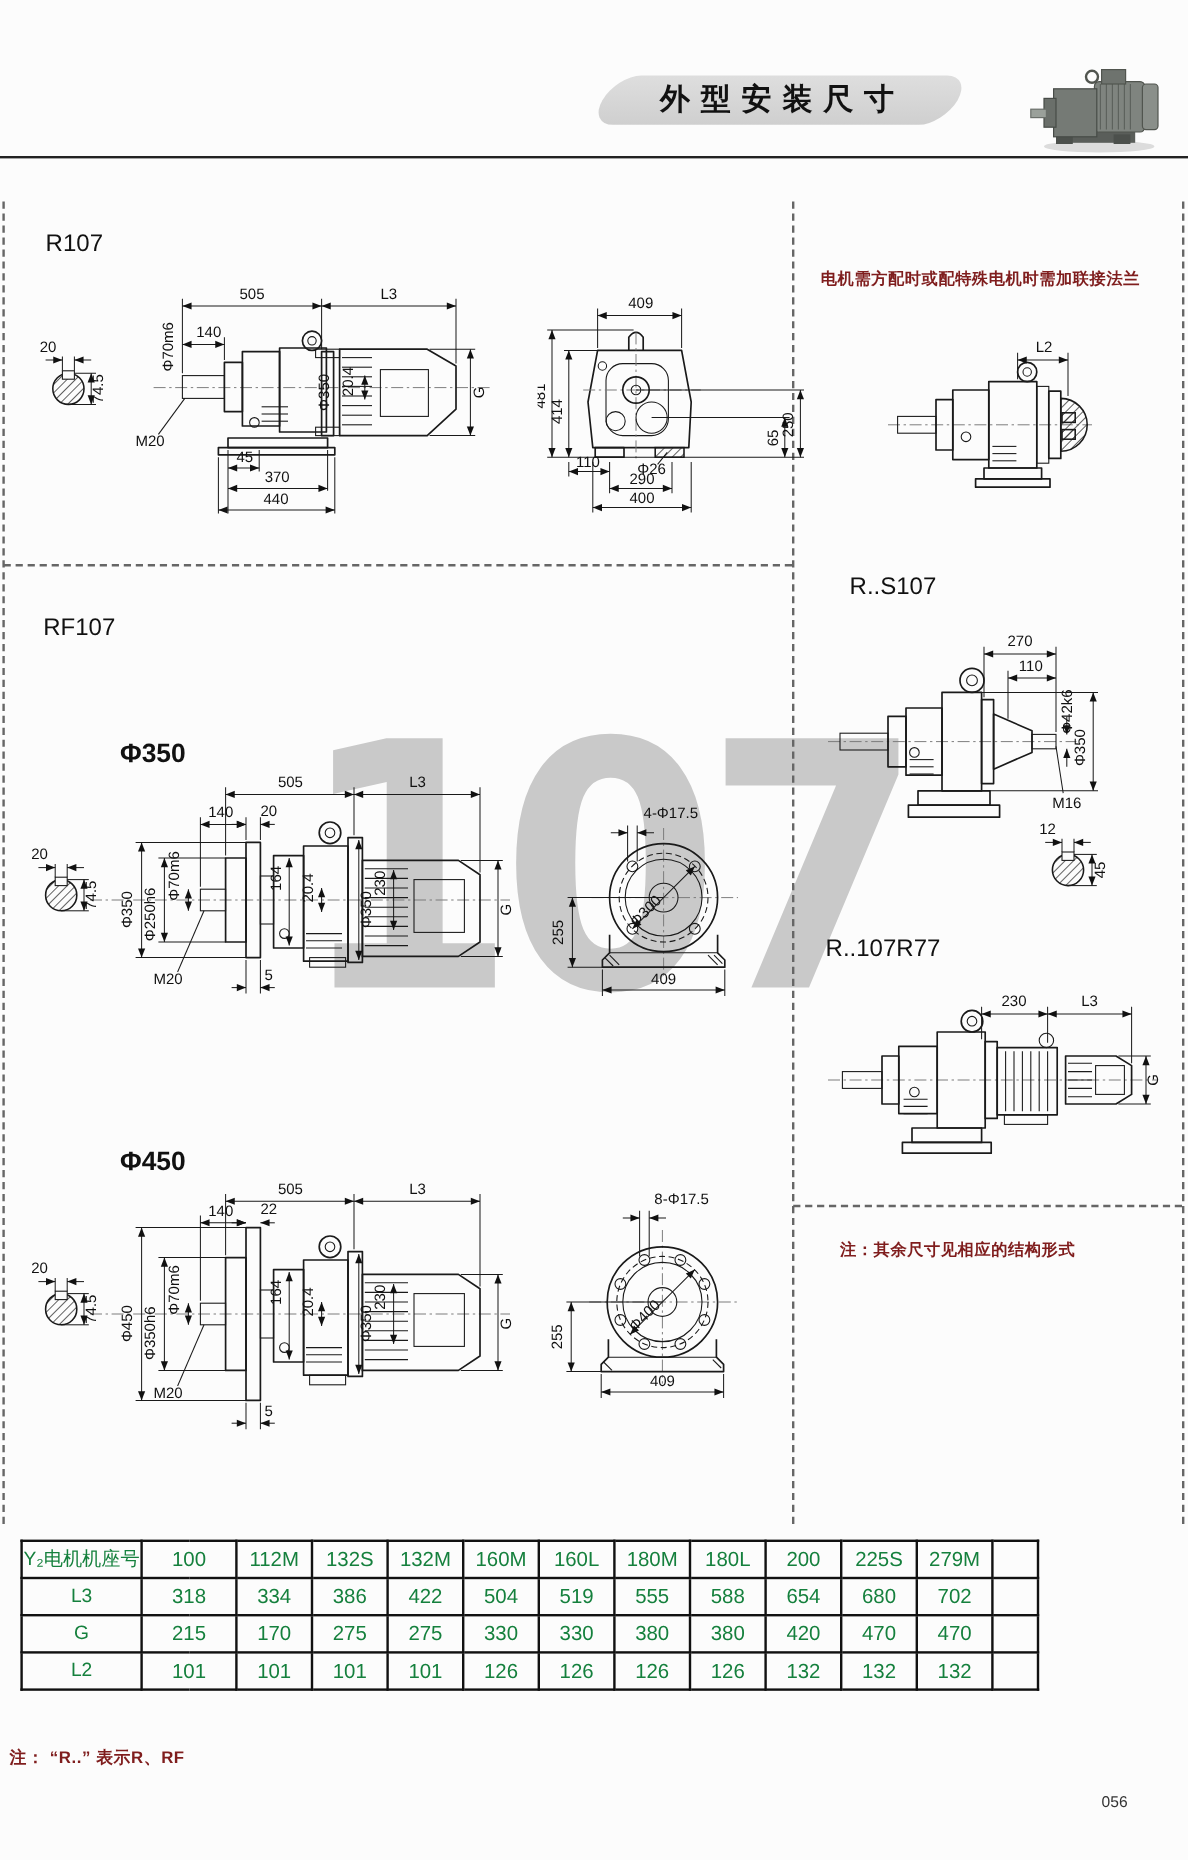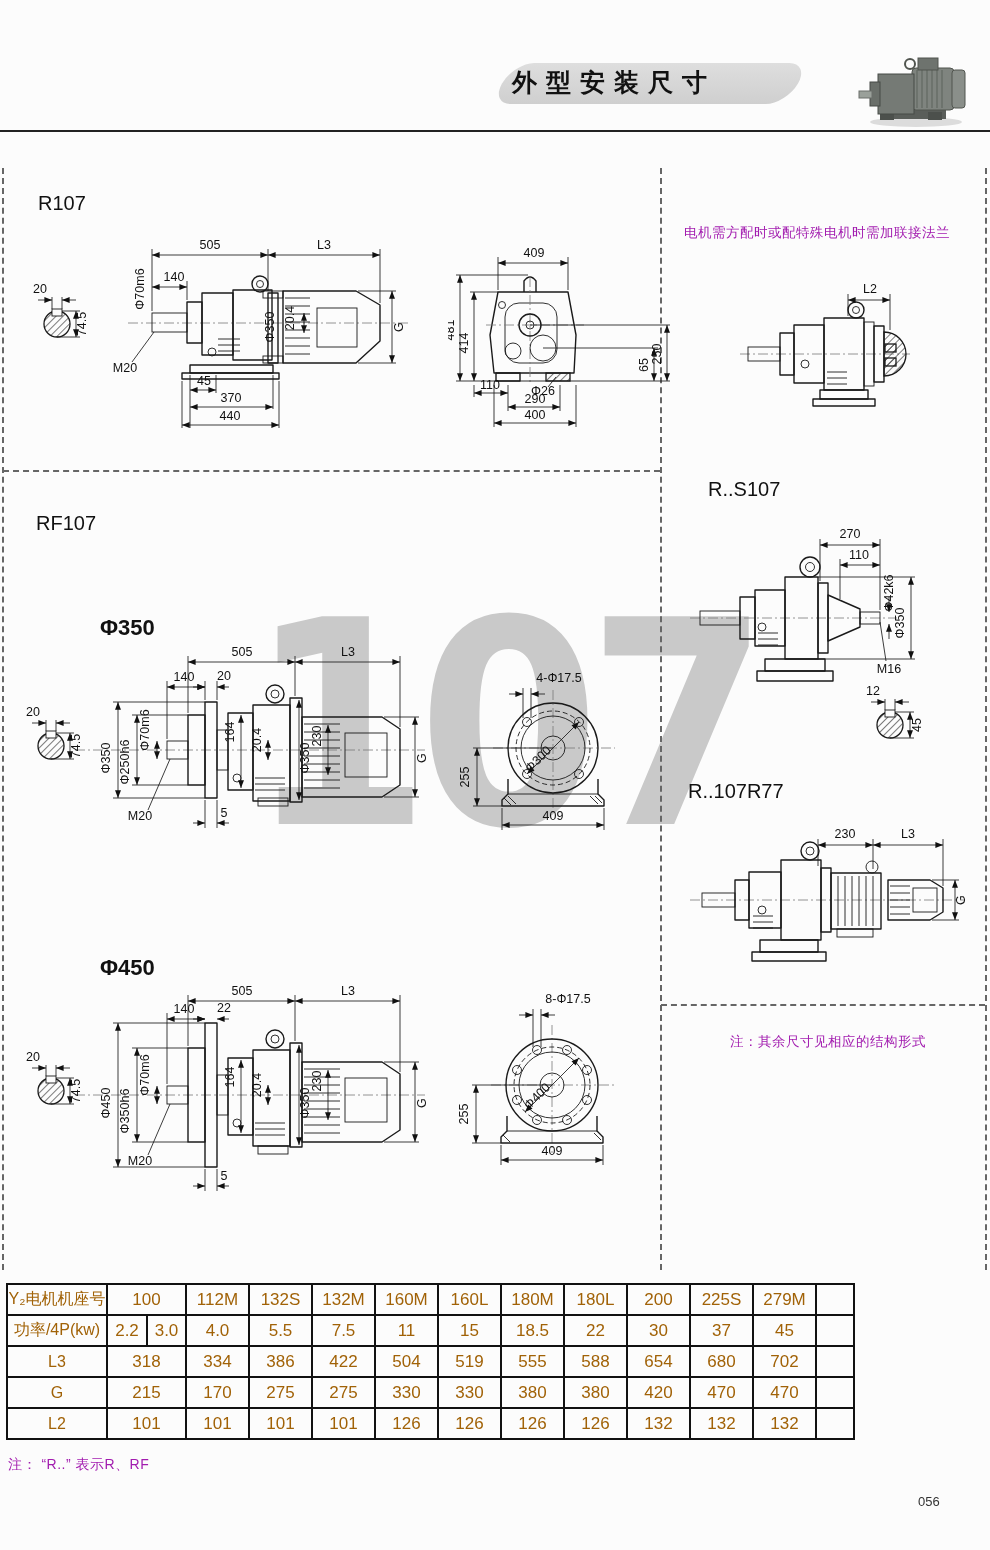--- a/index.html
+++ b/index.html
@@ -1,37 +1,37 @@
 <!DOCTYPE html>
 <html><head>
 <meta charset="utf-8">
 <style>
   html,body{margin:0;padding:0;background:#e8e8e8}
   .page{position:relative;width:990px;height:1550px;background:#fcfcfc;font-family:"Liberation Sans",sans-serif;color:#1a1a1a;overflow:hidden}
   .abs{position:absolute}
   .wm{position:absolute;left:248px;top:583px;font-size:285px;line-height:1;font-weight:bold;color:#c9c9c9;letter-spacing:-14px;transform:scaleX(.92);transform-origin:left top;z-index:0;font-family:"DejaVu Sans",sans-serif}
   .z1{z-index:1}
   .banner{position:absolute;left:502px;top:63px;width:296px;height:41px;background:linear-gradient(#dedede,#cfcfcf);border-radius:22px;transform:skewX(-30deg)}
-  .banner-title{position:absolute;left:512px;top:66px;width:280px;font-size:25px;font-weight:bold;letter-spacing:9px;color:#111}
+  .banner-title{position:absolute;left:512px;top:66px;width:280px;text-align:center;font-size:25px;font-weight:bold;letter-spacing:9px;color:#111}
   .toprule{position:absolute;left:0;top:130px;width:990px;border-top:2px solid #222}
   .vdash{position:absolute;border-left:2px dashed #666}
   .hdash{position:absolute;border-top:2px dashed #666}
   .sec-title{position:absolute;font-weight:normal;font-size:20px;color:#111}
   .phi-title{position:absolute;font-weight:bold;font-size:22px;color:#111}
-  .cn-note{position:absolute;font-size:13.5px;font-weight:normal;color:#a21caf;letter-spacing:.5px;white-space:nowrap}
+  .cn-note{position:absolute;font-size:13.5px;font-weight:bold;color:#7f1d1d;letter-spacing:.5px;white-space:nowrap}
   .pagenum{position:absolute;left:918px;top:1494px;font-size:13px;color:#333}
   
   svg .ol{fill:none;stroke:#1a1a1a;stroke-width:1.4;stroke-linejoin:round}
   svg .o2{fill:none;stroke:#1a1a1a;stroke-width:.9}
   svg .dim,svg .dime,svg .ext,svg .ldr{stroke:#1a1a1a;stroke-width:.85;fill:none}
   svg .cl{stroke:#787878;stroke-width:.8;stroke-dasharray:10 3 2 3;fill:none}
   svg .hat{fill:url(#hatch);stroke:#1a1a1a;stroke-width:1.3}
   svg text{font-family:"Liberation Sans",sans-serif;font-size:12.5px;fill:#111;text-anchor:middle}
   
-  .dim-table{position:absolute;left:6px;top:1283px;border-collapse:collapse;table-layout:fixed;width:849px;font-size:17px;color:#a16207;z-index:2;background:transparent}
+  .dim-table{position:absolute;left:17px;top:1283px;border-collapse:collapse;table-layout:fixed;width:849px;font-size:17px;color:#15803d;z-index:2;background:transparent}
   .dim-table td{border:2px solid #111;text-align:center;height:29px;padding:0;overflow:hidden}
   .dim-table td.lbl{font-size:16px}
 </style>
 </head>
 <body>
 
 <div class="page">
 
   <svg width="0" height="0" style="position:absolute">
     <defs>
@@ -576,21 +576,21 @@
     <line class="dim" x1="153" y1="33" x2="208" y2="33" marker-start="url(#arr)" marker-end="url(#arr)"></line>
     <text x="180" y="26">230</text>
     <line class="dim" x1="208" y1="33" x2="278" y2="33" marker-start="url(#arr)" marker-end="url(#arr)"></line>
     <text x="243" y="26">L3</text>
     <line class="ext" x1="267" y1="68" x2="294" y2="68"></line>
     <line class="ext" x1="267" y1="108" x2="294" y2="108"></line>
     <line class="dim" x1="290" y1="68" x2="290" y2="108" marker-start="url(#arr)" marker-end="url(#arr)"></line>
     <text transform="rotate(-90 300 88)" x="300" y="88">G</text>
   </svg>
 
-  <div class="cn-note" style="left:730px;top:1033px">注：其余尺寸见相应的结构形式</div>
+  <div class="cn-note" style="left:700px;top:1033px">注：其余尺寸见相应的结构形式</div>
 
   <table class="dim-table">
     <colgroup>
       <col style="width:100px">
         <col style="width:40px">
         <col style="width:39px">
       <col style="width:63px">
         <col style="width:63px">
         <col style="width:63px">
         <col style="width:63px">
@@ -609,36 +609,20 @@
       <td>112M</td>
       <td>132S</td>
       <td>132M</td>
       <td>160M</td>
       <td>160L</td>
       <td>180M</td>
       <td>180L</td>
       <td>200</td>
       <td>225S</td>
       <td>279M</td>
-      <td></td>
-    </tr>
-    <tr>
-      <td class="lbl">功率/4P(kw)</td>
-      <td>2.2</td>
-      <td>3.0</td>
-      <td>4.0</td>
-      <td>5.5</td>
-      <td>7.5</td>
-      <td>11</td>
-      <td>15</td>
-      <td>18.5</td>
-      <td>22</td>
-      <td>30</td>
-      <td>37</td>
-      <td>45</td>
       <td></td>
     </tr>
     <tr>
       <td class="lbl">L3</td>
       <td colspan="2">318</td>
       <td>334</td>
       <td>386</td>
       <td>422</td>
       <td>504</td>
       <td>519</td>

